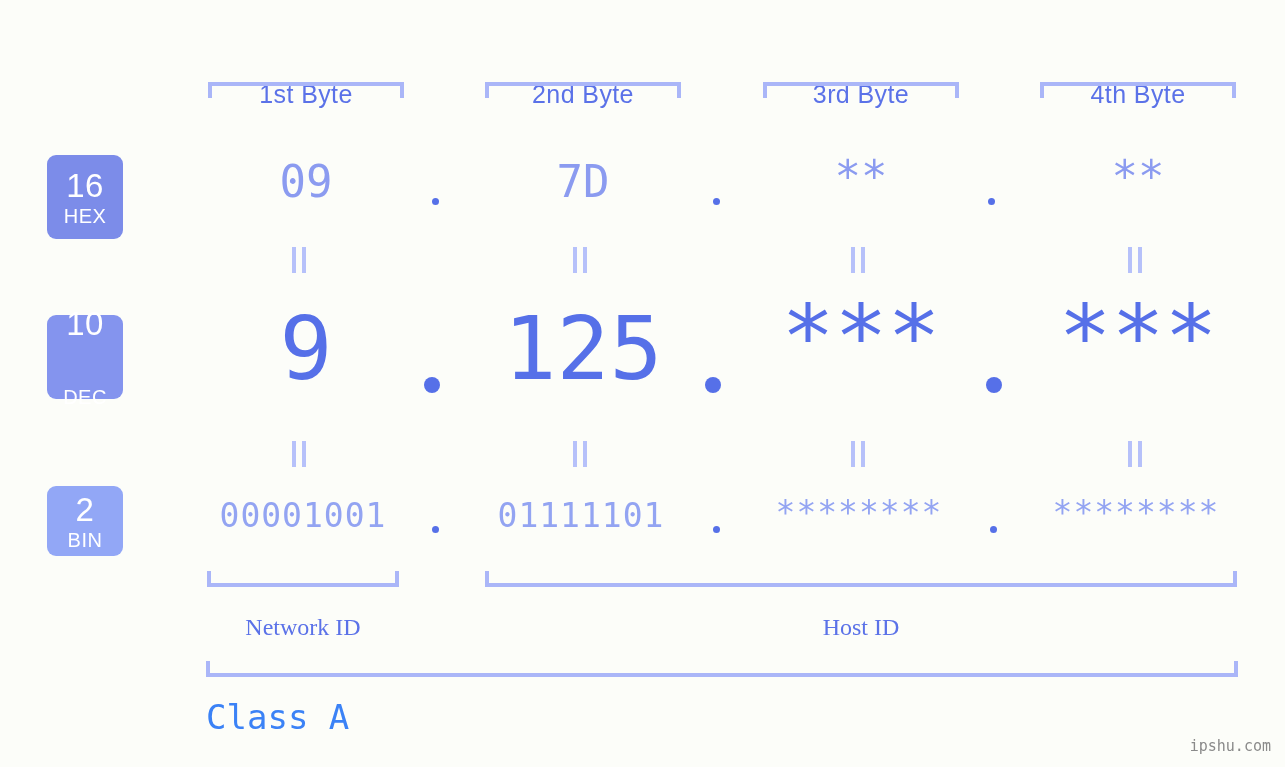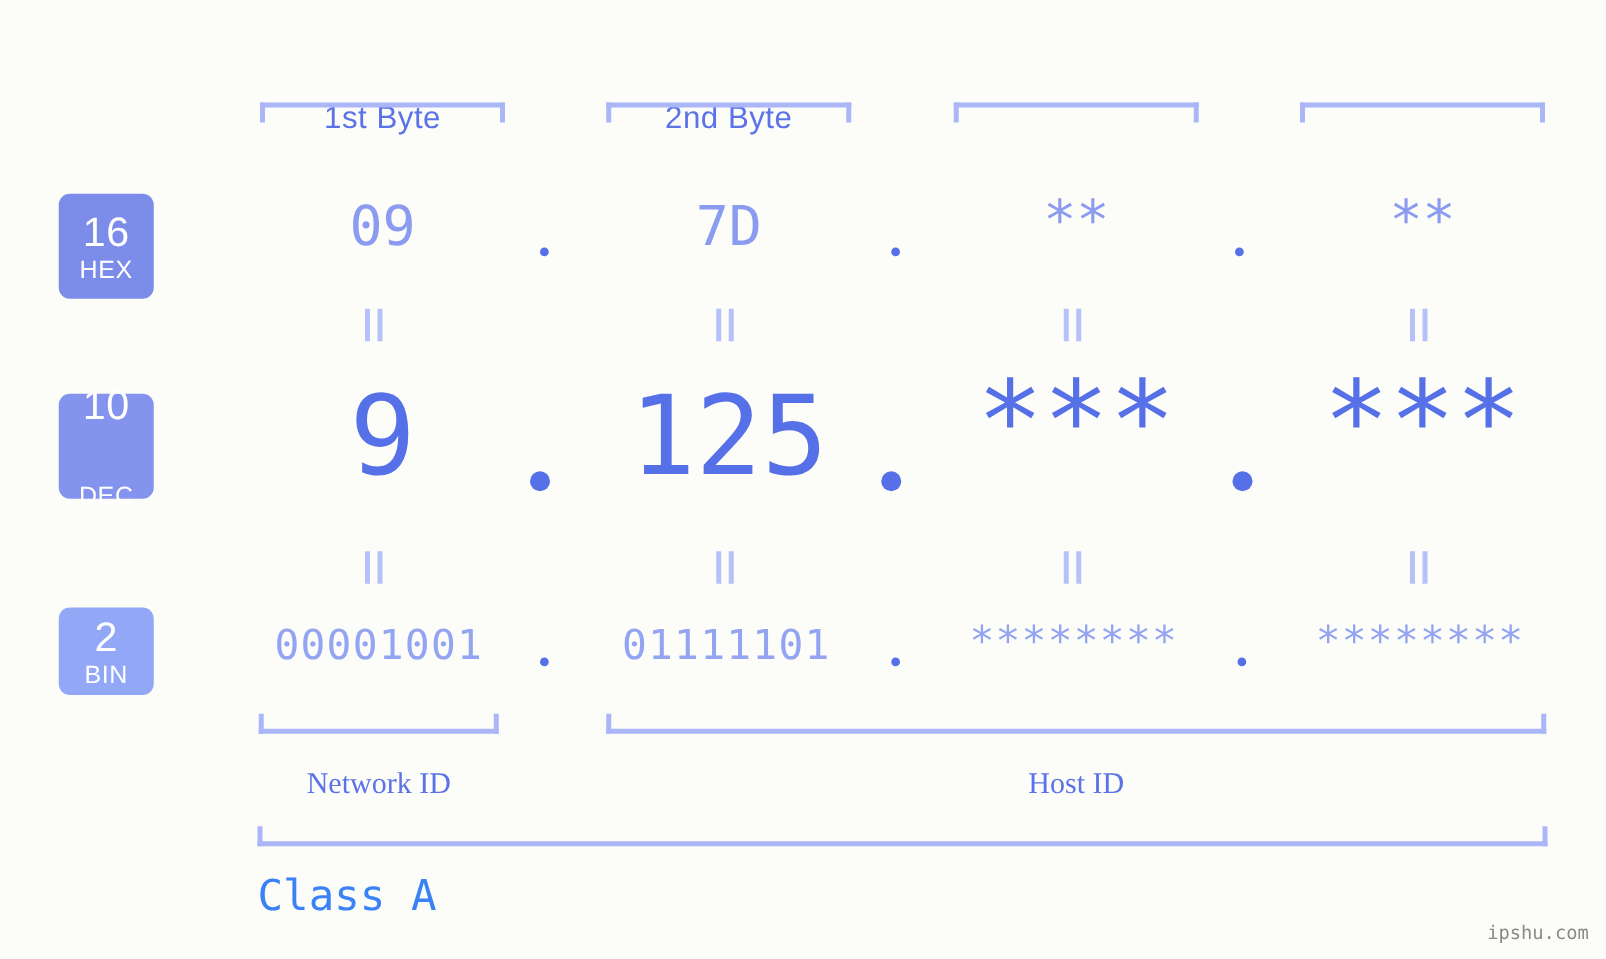--- a/index.html
+++ b/index.html
@@ -128,20 +128,22 @@
     font-size: 15px;
   }
 </style>
 </head>
 <body>
 
 <div class="stage">
 
   <div class="byte-header" style="left:208px; top:36px; width:196px;">1st Byte</div>
   <div class="byte-header" style="left:485px; top:36px; width:196px;">2nd Byte</div>
+  <div class="byte-header" style="left:763px; top:36px; width:196px;">3rd Byte</div>
+  <div class="byte-header" style="left:1040px; top:36px; width:196px;">4th Byte</div>
 
   <div class="bracket down" style="left:208px; top:82px; width:196px; height:16px;"></div>
   <div class="bracket down" style="left:485px; top:82px; width:196px; height:16px;"></div>
   <div class="bracket down" style="left:763px; top:82px; width:196px; height:16px;"></div>
   <div class="bracket down" style="left:1040px; top:82px; width:196px; height:16px;"></div>
 
   <div class="badge badge-hex">
     <span class="num">16</span>
     <span class="abbr">HEX</span>
   </div>

